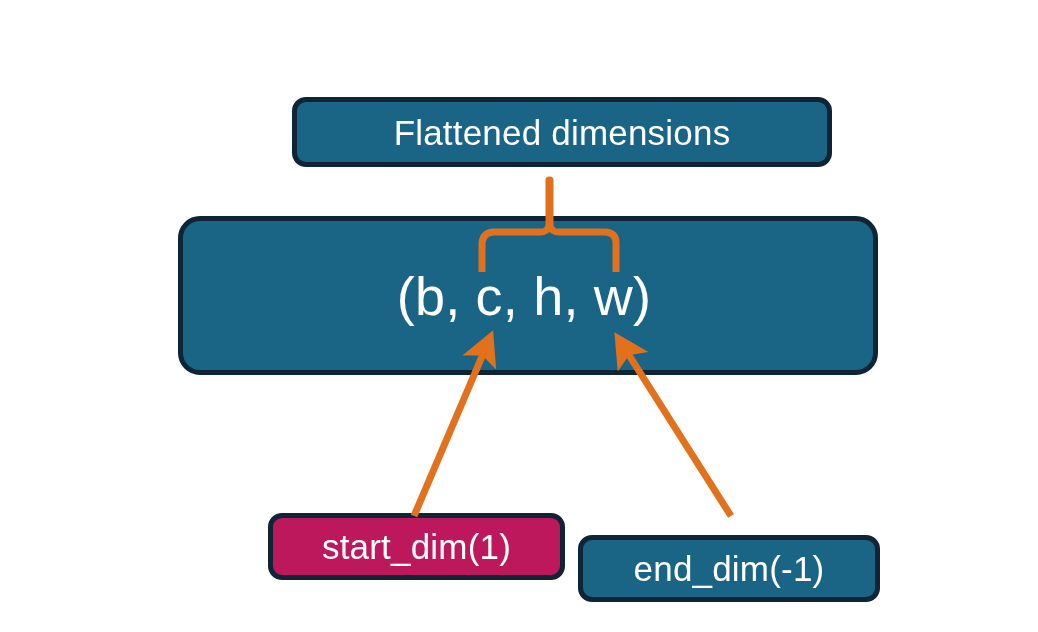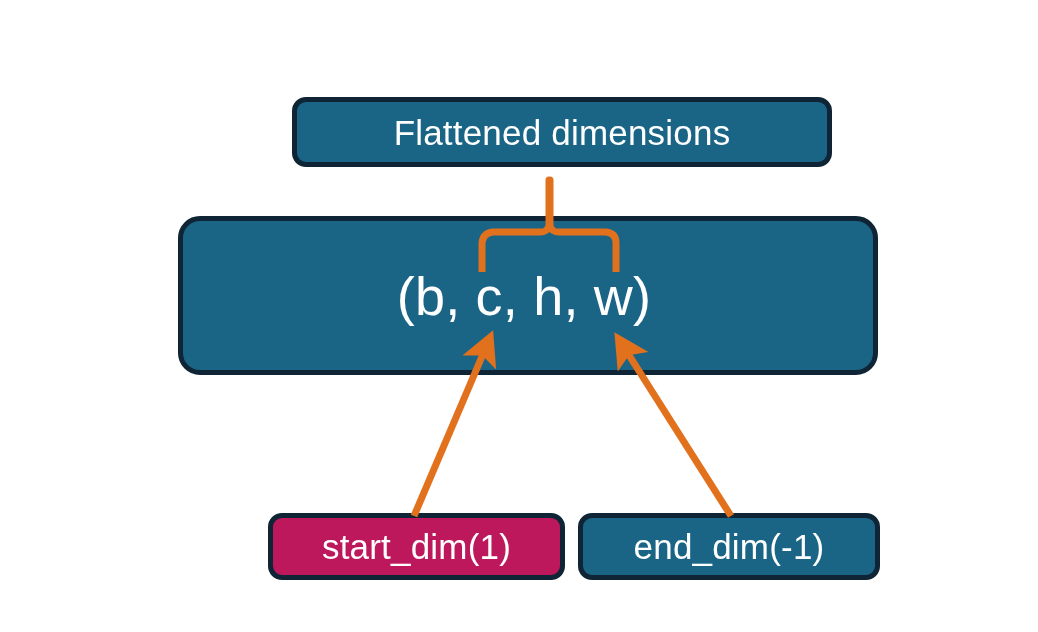--- a/index.html
+++ b/index.html
@@ -68,21 +68,21 @@
     top: 513px;
     width: 297px;
     height: 67px;
     border-radius: 14px;
   }
   #node-start-dim .label { font-size: 35px; }
 
   
   #node-end-dim {
     left: 578px;
-    top: 513px;
+    top: 535px;
     width: 302px;
     height: 67px;
     border-radius: 14px;
   }
   #node-end-dim .label { font-size: 35px; }
 
   
   svg.layer {
     position: absolute;
     left: 0;

